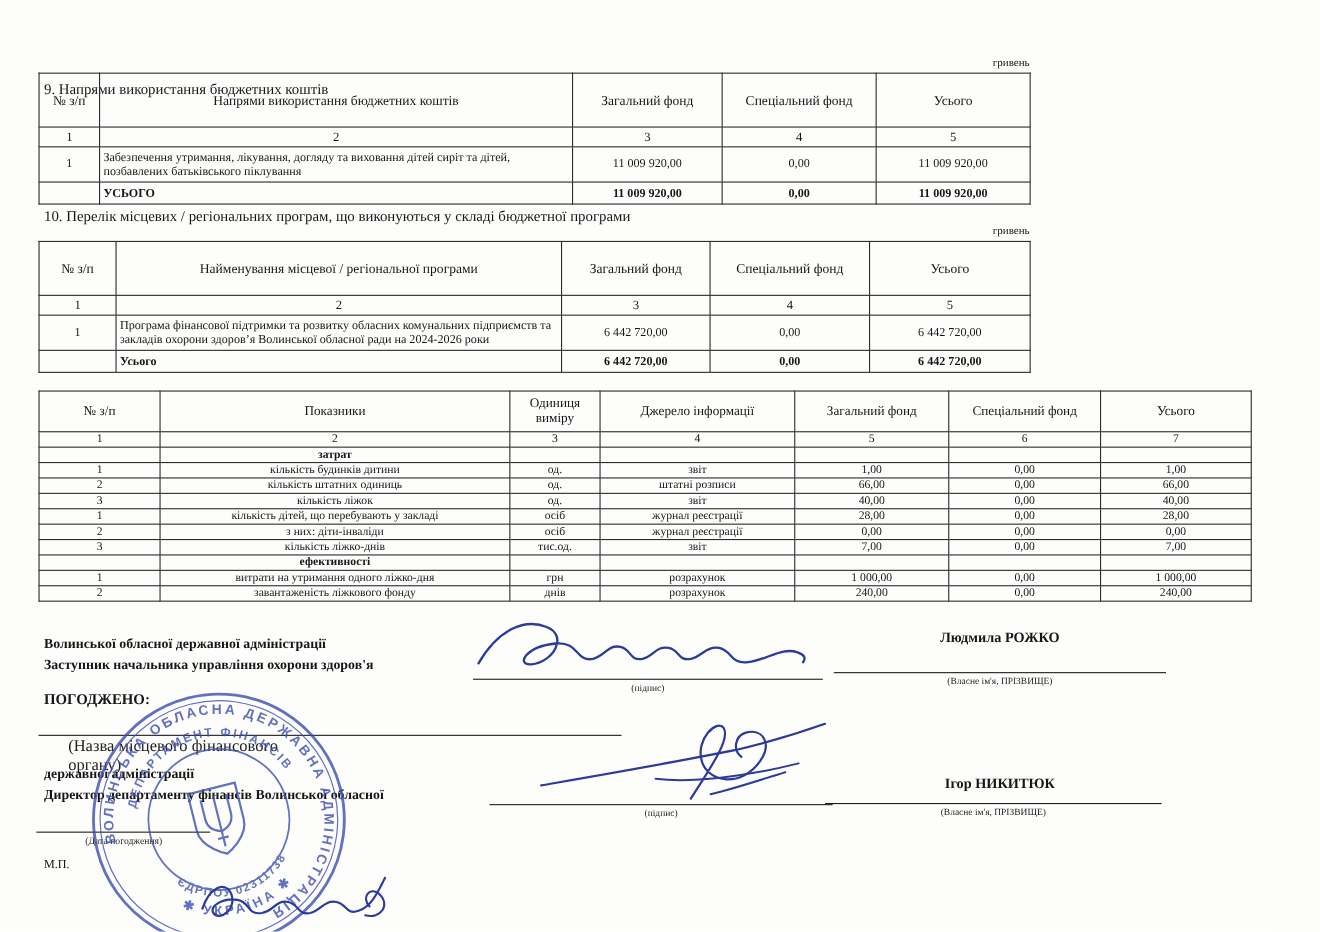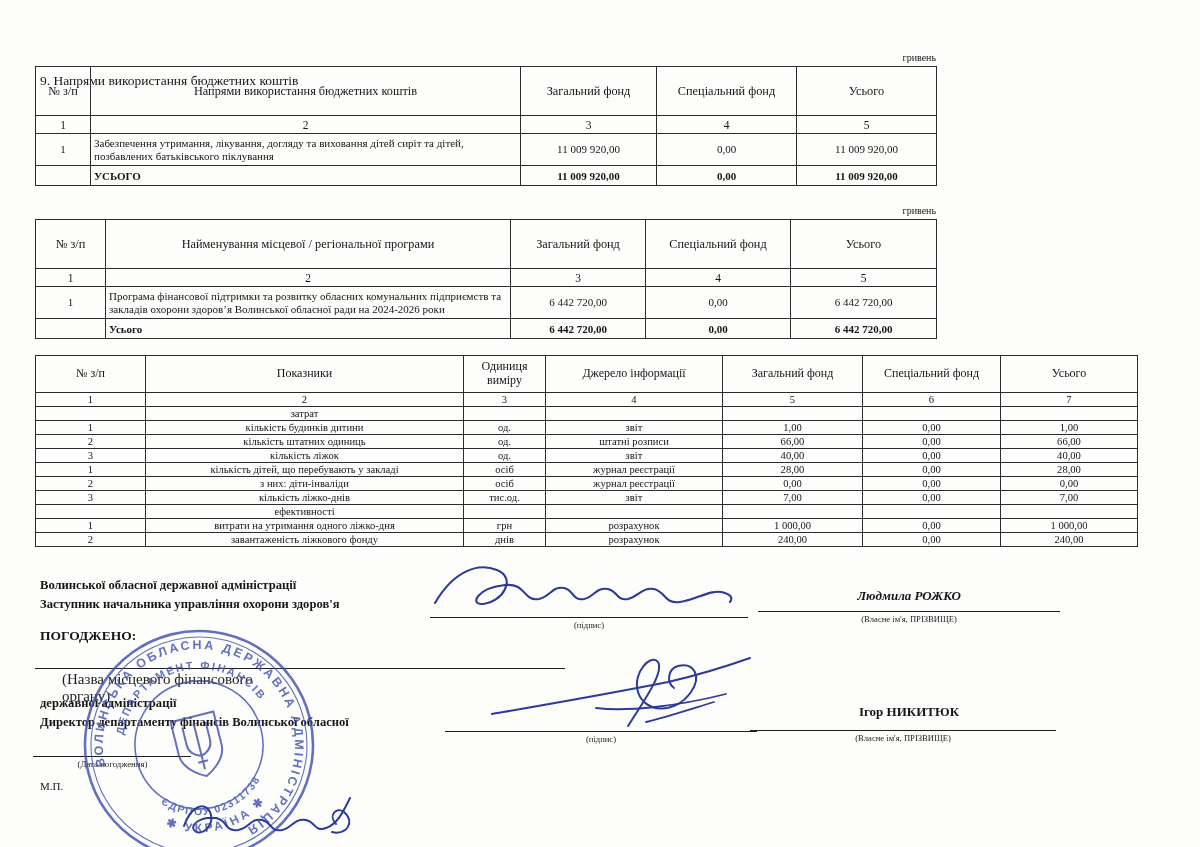--- a/index.html
+++ b/index.html
@@ -15,21 +15,21 @@
   table.doc-table{border:1.5px solid #222;}
   table.doc-table thead th{font-size:12.3px;vertical-align:middle;}
   #table1 thead th,#table2 thead th{height:46px;}
   #table3 thead th{height:34px;font-size:12px;line-height:1.15;}
   .row-num td{height:15px;font-size:11.5px;}
   #table1 .row-data td,#table2 .row-data td{height:29px;font-size:11px;line-height:1.15;}
   #table1 .row-data td:nth-child(2),#table2 .row-data td:nth-child(2){text-align:left;}
   #table1 .row-total td,#table2 .row-total td{height:17px;font-size:11px;font-weight:bold;}
   #table1 .row-total td:nth-child(2),#table2 .row-total td:nth-child(2){text-align:left;}
   #table3 td{height:13px;font-size:10.6px;line-height:1.05;padding:0 3px;}
-  #table3 .row-group td{font-weight:normal;}
+  #table3 .row-group td{font-weight:bold;}
   .sig-title{font-size:12.6px;font-weight:bold;line-height:1.5;}
   .caption{font-size:8.6px;text-align:center;color:#222;}
   .sig-line{border-top:1.5px solid #1d1d1d;height:0;}
   .person-name{font-size:13px;font-weight:bold;text-align:center;}
   .mp{font-size:11px;}
   .ink{stroke:#2c3a9b;fill:none;stroke-linecap:round;stroke-linejoin:round;}
   .stamp-wrap{opacity:.8;transform:rotate(-14deg);}
   .stamp-text{font-family:"Liberation Sans", sans-serif;fill:#3d4fae;font-weight:bold;}
 </style>
 </head>
@@ -74,20 +74,21 @@
         <tr class="row-total">
           <td></td>
           <td>УСЬОГО</td>
           <td>11 009 920,00</td>
           <td>0,00</td>
           <td>11 009 920,00</td>
         </tr>
       </tbody>
   </table>
 
+  <div class="abs sec-title" style="left:40px;top:189px;">10. Перелік місцевих / регіональних програм, що виконуються у складі бюджетної програми</div>
   <div class="abs currency" style="left:826px;top:205px;width:110px;">гривень</div>
   <table class="doc-table abs" id="table2" style="left:35px;top:219px;width:901px;">
     <colgroup>
         <col style="width:70px">
         <col style="width:405px">
         <col style="width:135px">
         <col style="width:145px">
         <col style="width:146px">
       </colgroup>
     <thead>
@@ -252,21 +253,21 @@
     <div>Волинської обласної державної адміністрації</div>
     <div>Заступник начальника управління охорони здоров'я</div>
   </div>
 
   <svg class="abs" style="left:425px;top:558px;" width="325" height="60" viewBox="0 0 325 60">
     <path class="ink" stroke-width="2.1" d="M10,45 C28,14 52,4 72,12 C92,20 78,44 58,46 C44,47 52,30 80,27 C102,25 98,44 114,41 C126,38 127,28 139,30 C149,32 147,43 159,41 C169,39 171,29 183,31 C193,33 191,43 203,41 C213,39 217,29 229,31 C241,34 239,46 255,44 C272,42 286,30 300,35 C306,37 308,40 305,44"></path>
   </svg>
   <div class="abs sig-line" style="left:430px;top:617px;width:318px;"></div>
   <div class="abs caption" style="left:430px;top:620px;width:318px;">(підпис)</div>
 
-  <div class="abs person-name" style="left:758px;top:588px;width:302px;font-style:italic;">Людмила РОЖКО</div>
+  <div class="abs person-name" style="left:758px;top:572px;width:302px;">Людмила РОЖКО</div>
   <div class="abs sig-line" style="left:758px;top:611px;width:302px;"></div>
   <div class="abs caption" style="left:758px;top:614px;width:302px;">(Власне ім'я, ПРІЗВИЩЕ)</div>
 
   <div class="abs sig-title" style="left:40px;top:626px;font-size:13.5px;">ПОГОДЖЕНО:</div>
   <div class="abs sig-line" style="left:35px;top:668px;width:530px;"></div>
   <div class="abs caption" style="left:38px;top:671px;width:220px;text-align:left;font-size:15px;margin-left:24px;">(Назва місцевого фінансового органу)</div>
 
   <div class="abs sig-title" style="left:40px;top:694px;width:380px;">
     <div>державної адміністрації</div>
     <div>Директор департаменту фінансів Волинської обласної</div>

